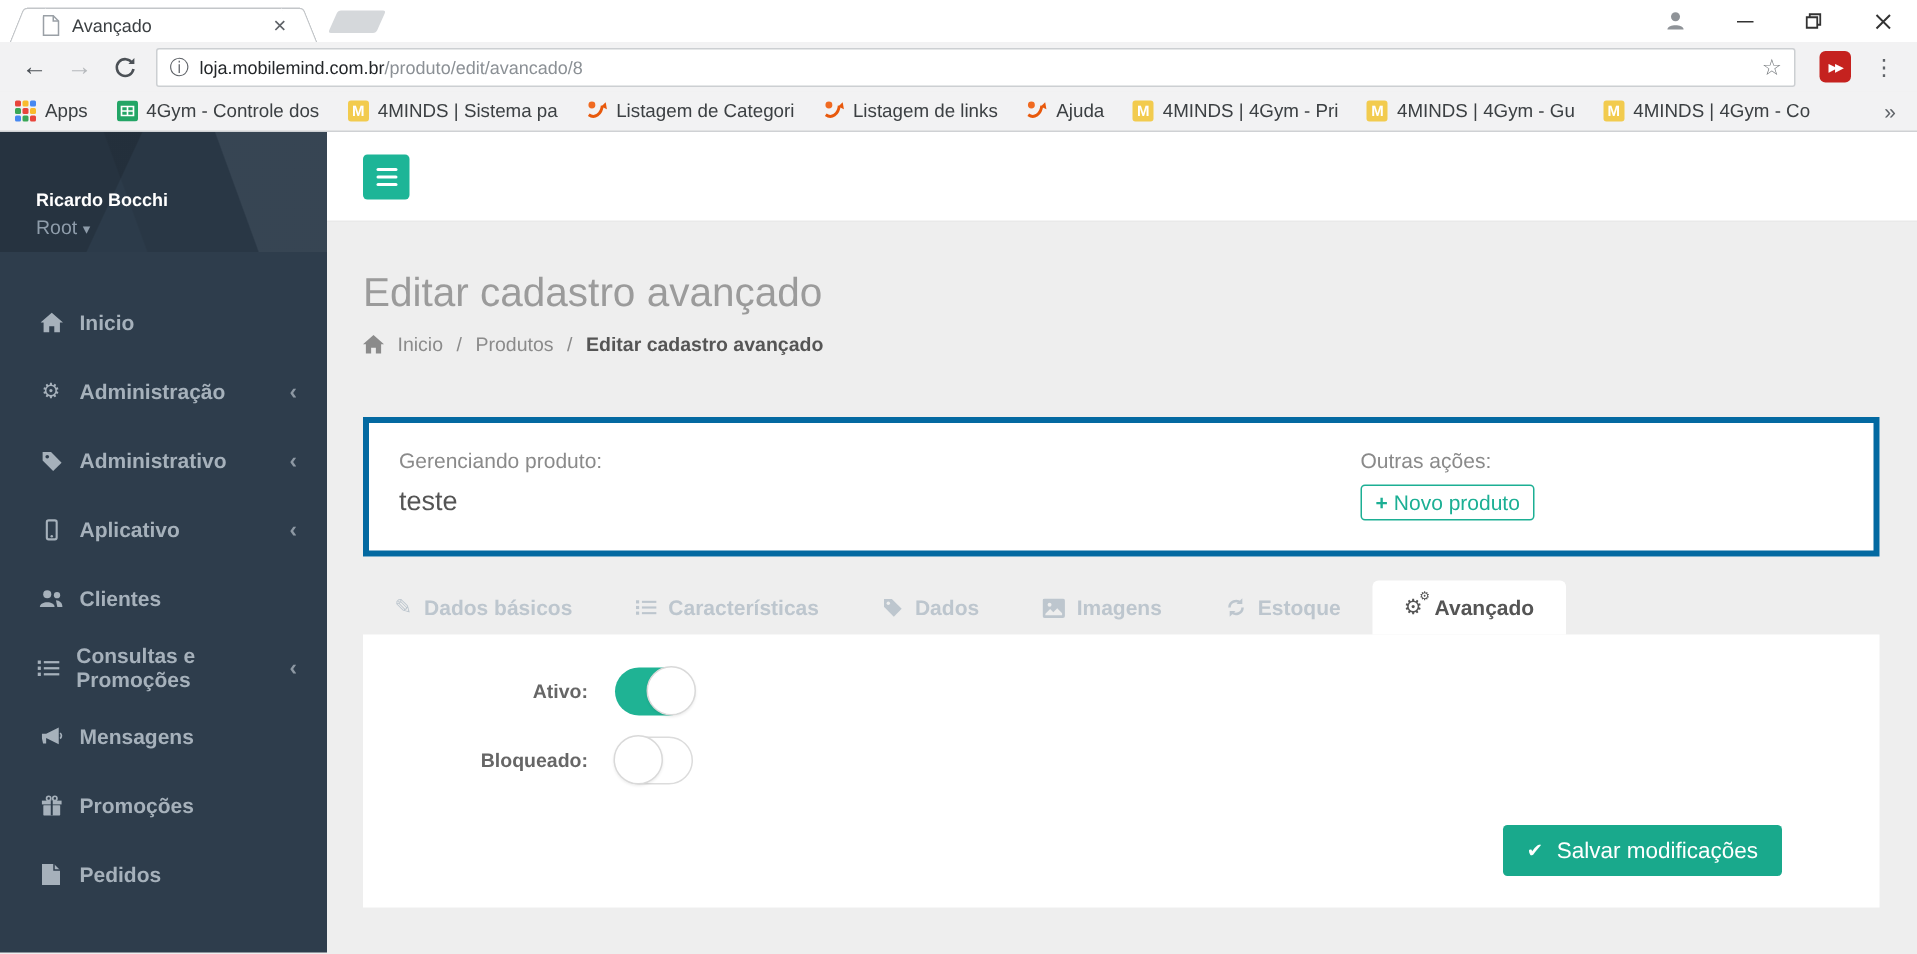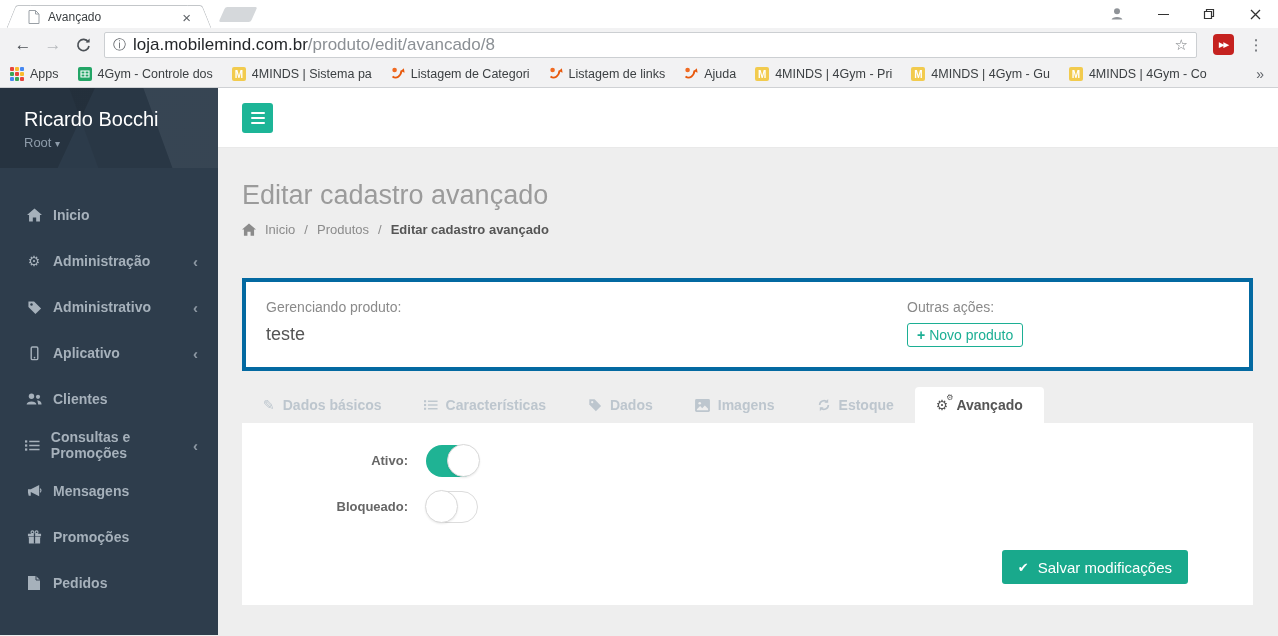--- a/index.html
+++ b/index.html
@@ -24,21 +24,21 @@
     color:#333; font-size:13px; }
   .minimize-glyph { display:block; width:11px; border-top:1.4px solid #333; }
 
   .toolbar { height:33px; background:#f2f2f3; display:flex; align-items:center; padding:0 10px; gap:4px; }
   .nav-btn { width:26px; height:26px; display:flex; align-items:center; justify-content:center;
     font-size:17px; color:#4c5156; }
   .nav-btn.disabled { color:#b7babd; }
   .omnibox { flex:1; height:26px; background:#fff; border:1px solid #cccfd2; border-radius:2px;
     display:flex; align-items:center; padding:0 8px; margin:0 6px 0 4px; }
   .info-icon { color:#5f6368; font-size:13px; margin-right:7px; }
-  .url { font-size:17px; color:#24272a; }
+  .url { font-size:12px; color:#24272a; }
   .url .path { color:#8b9095; }
   .omni-star { margin-left:auto; color:#75797d; font-size:15px; }
   .ext-btn { width:21px; height:21px; background:#c5221f; border-radius:4px; color:#fff;
     display:flex; align-items:center; justify-content:center; font-size:7px; letter-spacing:-1px;
     margin:0 6px; font-weight:bold; }
   .menu-dots { color:#5f6368; font-size:15px; width:24px; text-align:center; }
 
   .bookmarks { height:27px; background:#f2f2f3; border-bottom:1px solid #cfd1d4;
     display:flex; align-items:center; padding:0 10px; gap:19px; }
   .bm { display:flex; align-items:center; gap:6px; font-size:12.5px; color:#3c4043; white-space:nowrap; }
@@ -51,21 +51,21 @@
   
   .app { display:flex; height:547px; }
 
   
   .sidebar { width:218px; background:#2e3d4c; color:#a6b1bb; flex-shrink:0; }
   .user-panel { height:80px; padding:20px 0 0 24px;
     background:
       linear-gradient(115deg, rgba(0,0,0,.14) 0 37%, rgba(0,0,0,0) 37.4%),
       linear-gradient(250deg, rgba(255,255,255,.05) 0 30%, rgba(0,0,0,.07) 30.4% 60%, rgba(0,0,0,0) 60.5%),
       #2c3b4a; }
-  .user-name { color:#fff; font-weight:normal; font-size:20px; }
+  .user-name { color:#fff; font-weight:bold; font-size:12px;margin-top:18px; }
   .user-role { font-size:13px; color:#8e9caa; margin-top:4px; }
   .user-role .caret { font-size:10px; }
   .menu { margin-top:24px; }
   .menu-item { height:46px; display:flex; align-items:center; padding:0 20px 0 24px;
     font-size:14px; font-weight:600; color:#a6b1bb; cursor:pointer; }
   .menu-item .mi-icon { width:20px; margin-right:9px; display:flex; justify-content:center; align-items:center; }
   .menu-item .chev { margin-left:auto; font-size:15px; color:#8d98a3; }
   .gear-wrap { position:relative; font-size:14px; line-height:1; font-family:"DejaVu Sans",sans-serif;}
   .gear-wrap .gear-sm { position:absolute; top:-4px; right:-5px; font-size:8px; font-style:normal; }
 
@@ -99,21 +99,21 @@
   .novo-btn .plus { font-weight:bold; }
 
   .tabs { display:flex; margin-top:16px; height:36px; }
   .tabbtn { display:flex; align-items:center; gap:8px; padding:0 21px; font-size:14px; font-weight:bold;
     color:#bdc6ce; cursor:pointer; }
   .tabbtn svg { display:block; }
   .tabbtn.active { background:#fff; color:#555; border-radius:4px 4px 0 0; }
   .pencil { font-size:14px; font-family:"DejaVu Sans",sans-serif; }
 
   .panel { background:#fff; padding:22px 0 21px; }
-  .form-row { display:flex; margin-bottom:14px;padding-left:16px; }
+  .form-row { display:flex; margin-bottom:14px; }
   .form-label { width:168px; text-align:right; padding-right:18px; font-size:13px; font-weight:bold;
     color:#666; line-height:32px; }
   .toggle { position:relative; width:52px; height:32px; border-radius:16px; cursor:pointer; }
   .toggle.on { background:#1fb394; }
   .toggle.off { background:#fff; border:1px solid #dcdcdc; }
   .knob { position:absolute; top:-1px; width:33px; height:33px; border-radius:50%; background:#fff;
     border:1px solid #d9d9d9; box-shadow:0 1px 2px rgba(0,0,0,.08); }
   .toggle.on .knob { right:-2px; }
   .toggle.off .knob { left:-2px; top:-2px; }
   .save-row { display:flex; justify-content:flex-end; padding-right:65px; margin-top:27px; }

